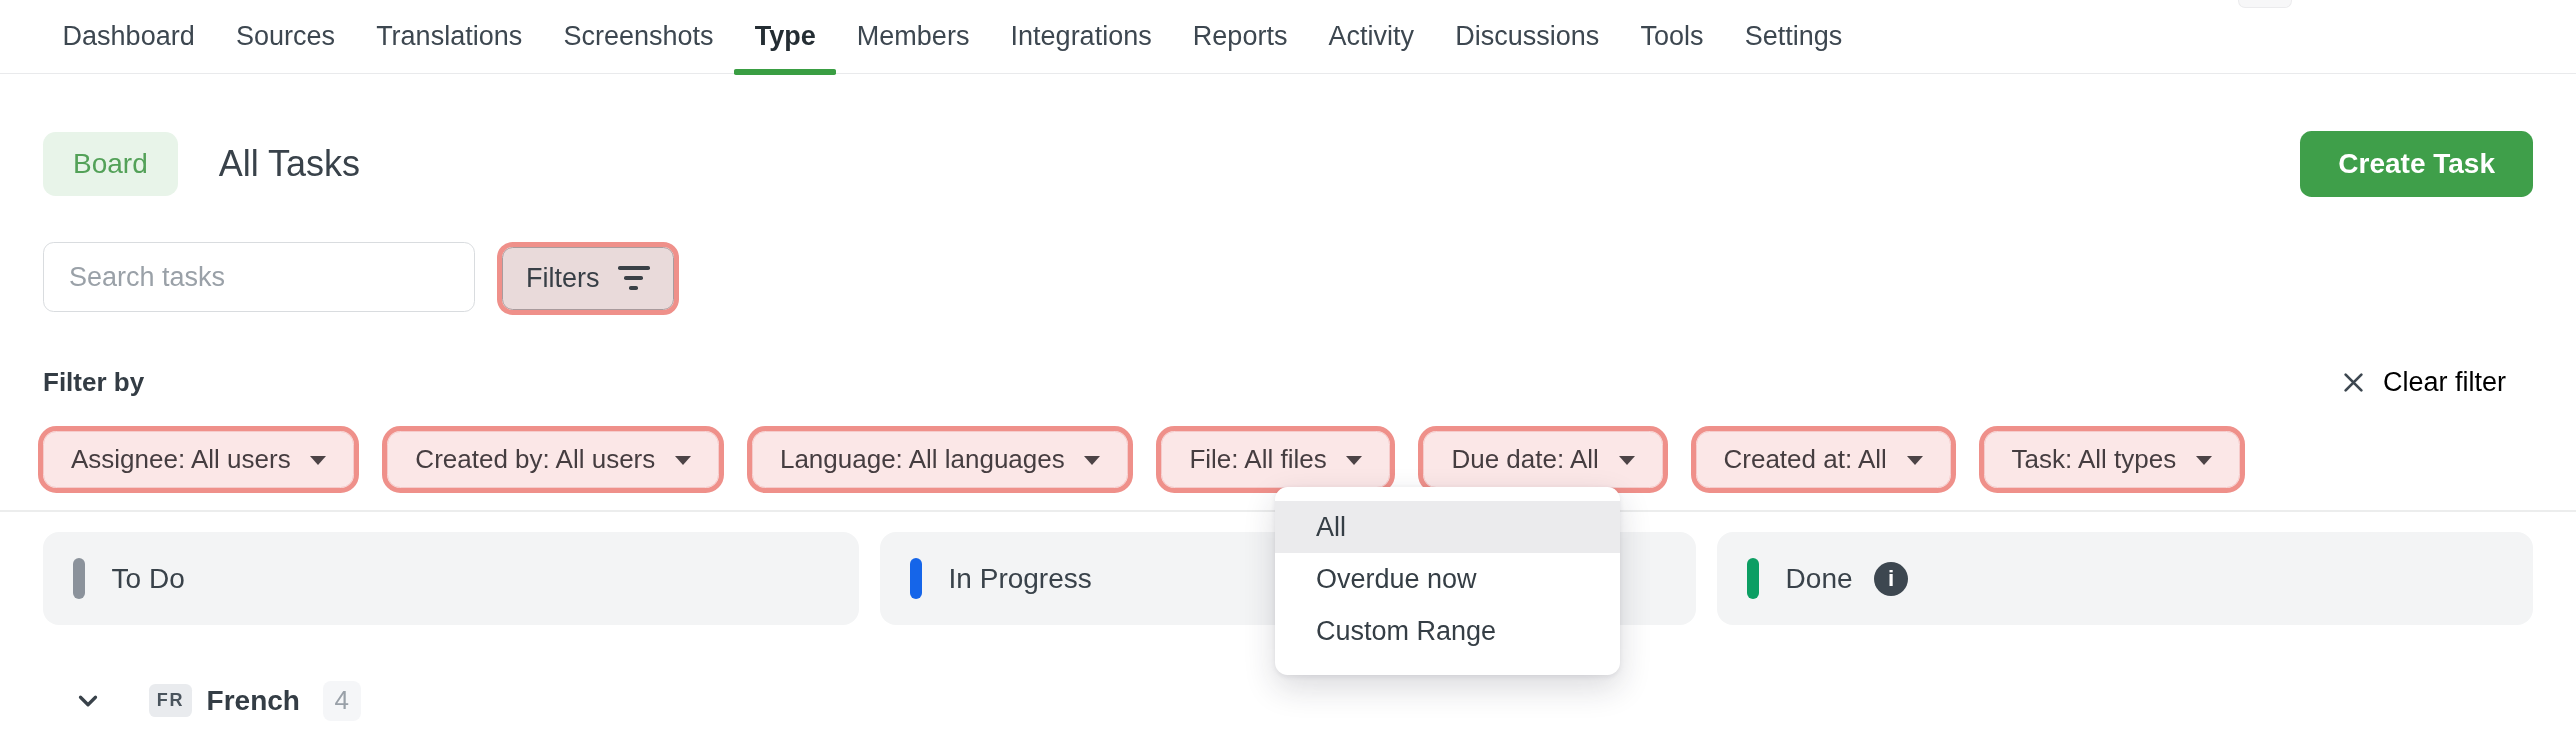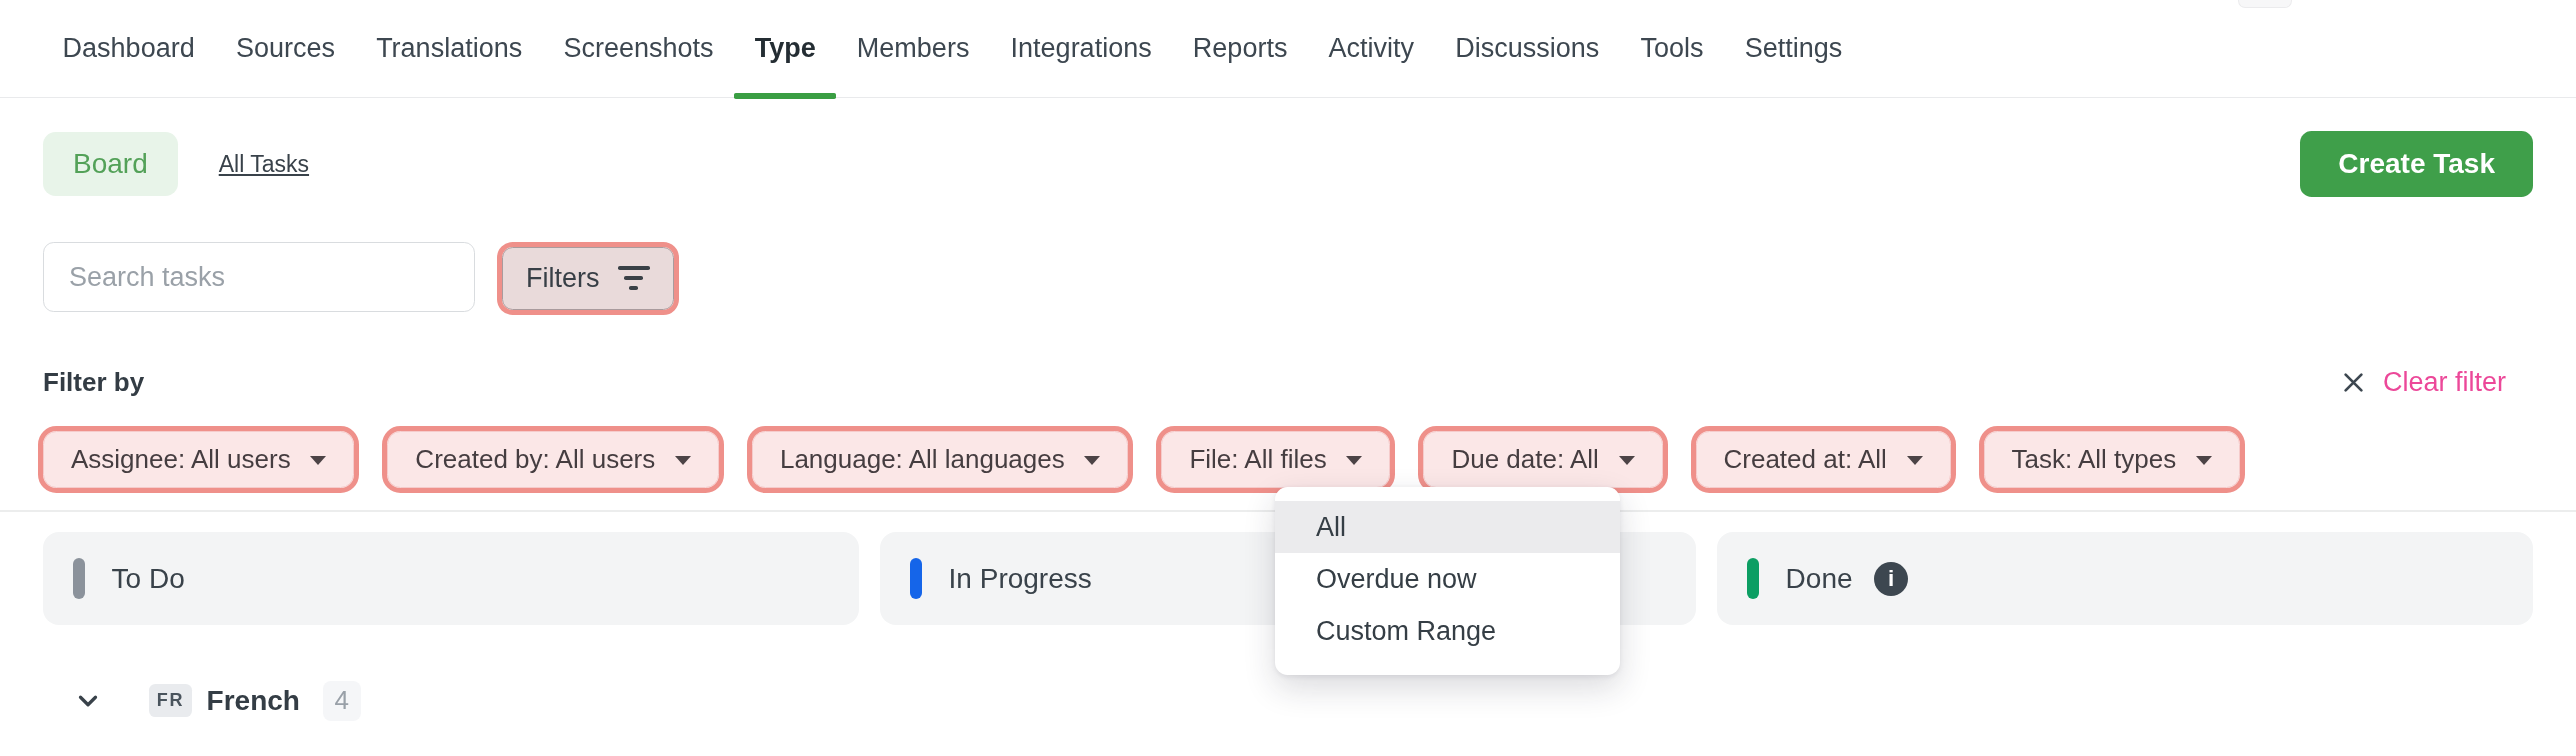--- a/index.html
+++ b/index.html
@@ -4,21 +4,21 @@
 <style>
   * { margin:0; padding:0; box-sizing:border-box; }
   html,body { background:#fff; }
   body {
     width:2576px; height:757px; position:relative; overflow:hidden;
     font-family:"Liberation Sans", sans-serif; color:#39424a;
   }
 
   
   .nav {
-    position:absolute; top:0; left:0; width:100%; height:98px;
+    position:absolute; top:0; left:0; width:100%; height:74px;
     border-bottom:1.8px solid #e9eaec;
     display:flex; align-items:center; padding:0 0 0 42px;
   }
   .nav-item {
     position:relative; height:100%; display:flex; align-items:center;
     padding:0 20.6px; font-size:27px; color:#3d4750; cursor:pointer; white-space:nowrap;
   }
   .nav-item.active { color:#242d33; font-weight:700; }
   .nav-item.active::after {
     content:""; position:absolute; left:0; right:0; bottom:-1.8px; height:6.3px;
@@ -34,21 +34,21 @@
   
   .header-row {
     position:absolute; top:131px; left:43px; right:43px; height:66px;
     display:flex; align-items:center;
   }
   .board-btn {
     height:64px; padding:0 30px; border-radius:12.5px;
     background:var(--board-bg, #e8f4e9); color:var(--board-text, #53a158);
     font-size:28px; display:flex; align-items:center; cursor:pointer;
   }
-  .page-title { margin-left:41px; font-size:23px; font-weight:500; color:#39424a;text-decoration:underline; }
+  .page-title { margin-left:41px; font-size:36px; font-weight:500; color:#39424a; }
   .create-btn {
     margin-left:auto; height:66px; padding:0 38px; border-radius:11.6px;
     background:var(--accent-green, #3f9f4a); color:#ffffff;
     font-size:28px; font-weight:700; display:flex; align-items:center; cursor:pointer;
   }
 
   
   .search-row { position:absolute; top:242px; left:43px; display:flex; align-items:flex-start; gap:27px; }
   .search-input {
     width:432px; height:70px; border:1.8px solid #d9dcdf; border-radius:10.7px;
@@ -69,21 +69,21 @@
   .filter-icon span:nth-child(2) { width:19.7px; }
   .filter-icon span:nth-child(3) { width:9px; }
 
   
   .label-row {
     position:absolute; top:365px; left:43px; right:43px; height:34px;
     display:flex; justify-content:space-between; align-items:center;
   }
   .filter-by { font-size:26px; font-weight:700; color:#333c44; }
   .clear-filter { display:flex; align-items:center; gap:16px; margin-right:27px;
-    font-size:27px; color:#ec4899; cursor:pointer; }
+    font-size:27px; color:#000000; cursor:pointer; }
 
   
   .chips-row { position:absolute; top:431px; left:43px; display:flex; gap:33px; }
   .chip {
     height:57px; padding:0 27px; border-radius:13.4px;
     background:var(--chip-bg, #fbe7e7); border:1.8px solid var(--chip-border, #f5cbcb);
     outline:5.4px solid var(--ring-pink, #ef908a); outline-offset:0.9px;
     display:flex; align-items:center; gap:19.7px;
     font-size:26px; font-weight:500; color:#453d40; cursor:pointer; white-space:nowrap;
   }

